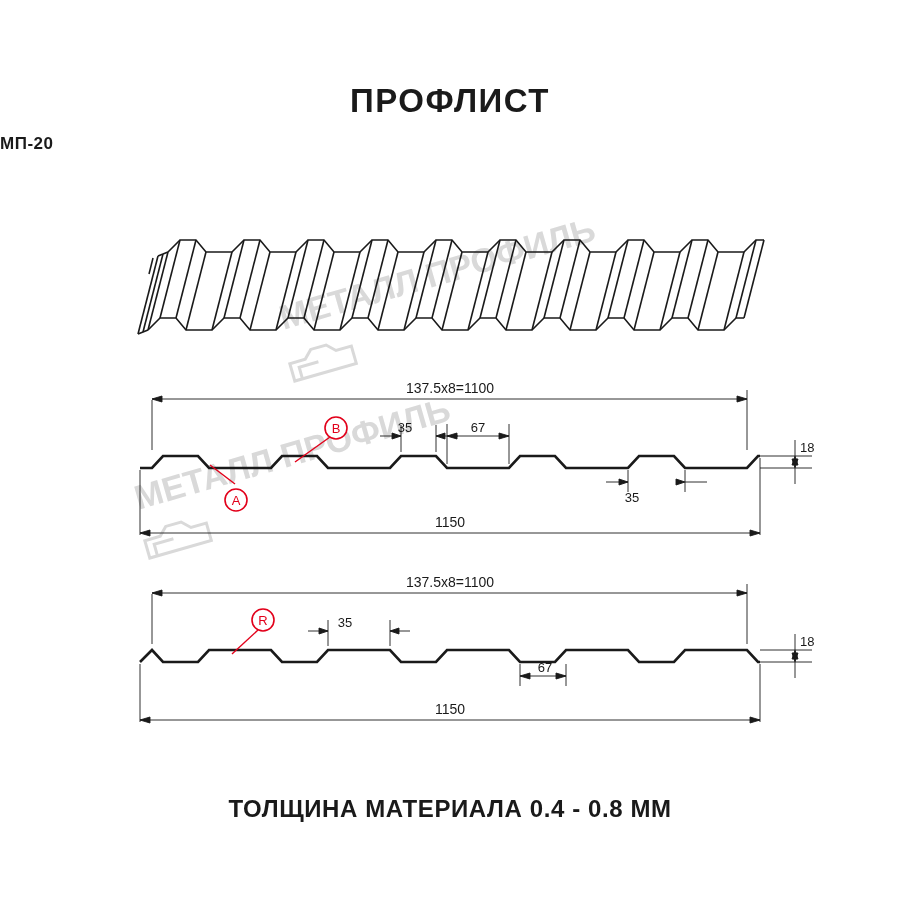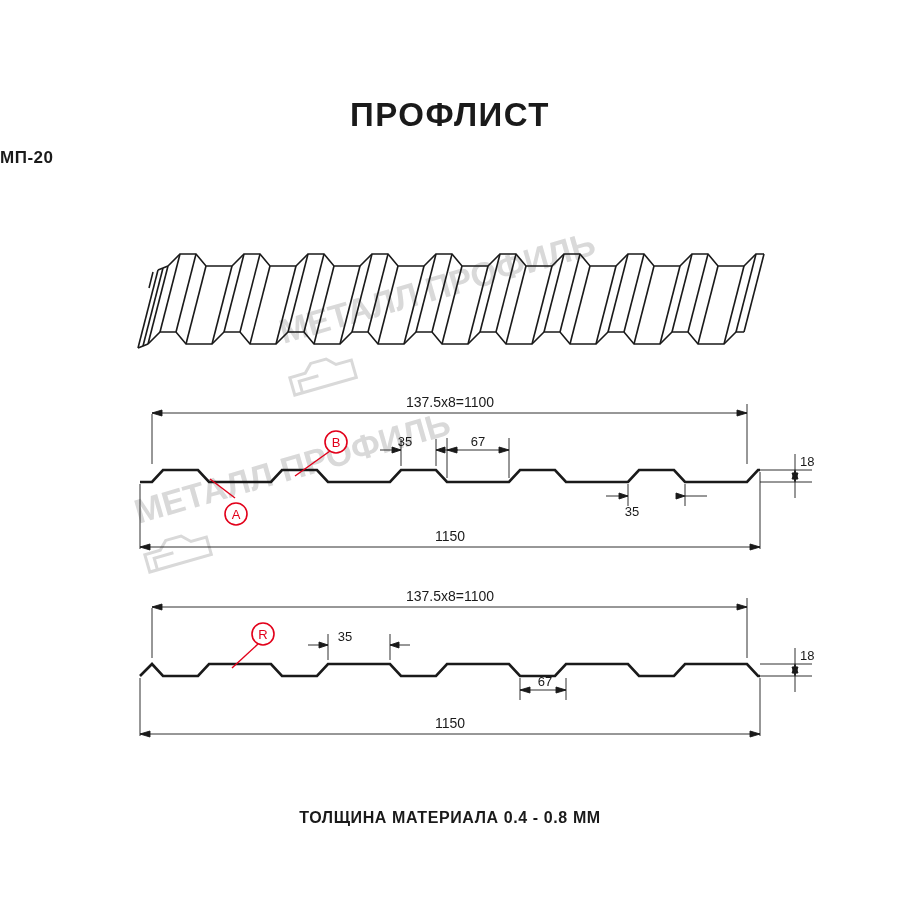--- a/index.html
+++ b/index.html
@@ -11,21 +11,21 @@
     width: 900px;
     height: 900px;
     font-family: "Liberation Sans", sans-serif;
     color: #1a1a1a;
     position: relative;
     overflow: hidden;
   }
   .page {
     position: absolute;
     left: 0;
-    top: 14px;
+    top: 0;
     width: 900px;
     height: 780px;
   }
   .title {
     position: absolute;
     left: 0;
     top: 82px;
     width: 900px;
     text-align: center;
     font-size: 33px;
@@ -43,21 +43,21 @@
     font-weight: bold;
     letter-spacing: 0.5px;
     color: #1a1a1a;
   }
   .footnote {
     position: absolute;
     left: 0;
     top: 795px;
     width: 900px;
     text-align: center;
-    font-size: 16px;
+    font-size: 24px;
     font-weight: bold;
     letter-spacing: 0.6px;
     color: #1a1a1a;
   }
   svg.drawing {
     position: absolute;
     left: 0;
     top: 0;
   }
   .wm {

